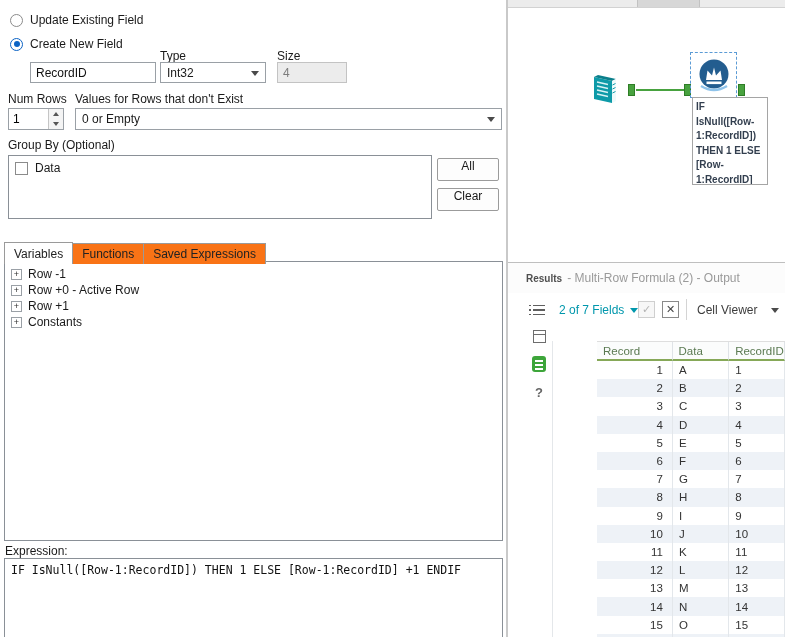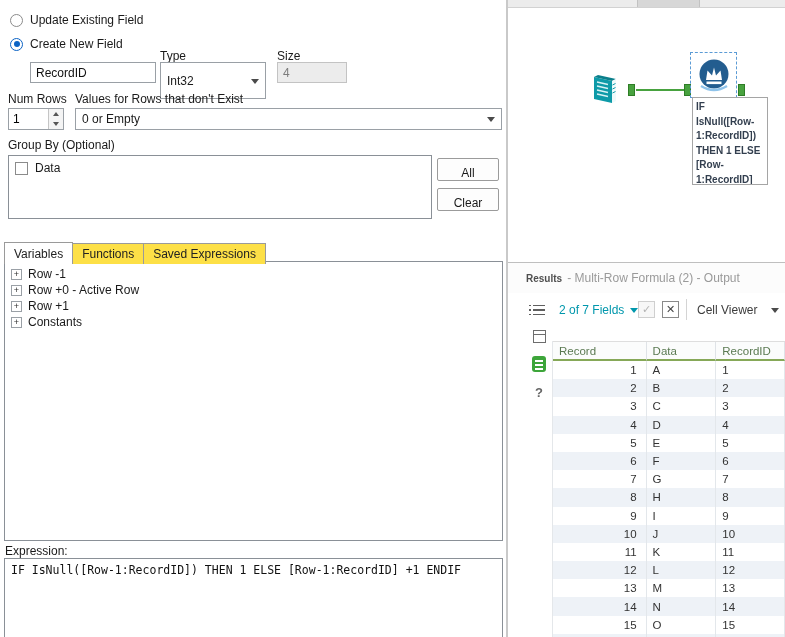--- a/index.html
+++ b/index.html
@@ -33,24 +33,24 @@
                display:flex; flex-direction:column; background:#f4f4f4; }
   .spin-up,.spin-down { flex:1; display:flex; align-items:center; justify-content:center; }
   .tri-up-s { width:0; height:0; border-left:3px solid transparent; border-right:3px solid transparent; border-bottom:4px solid #555; }
   .tri-down-s { width:0; height:0; border-left:3px solid transparent; border-right:3px solid transparent; border-top:4px solid #555; }
 
   .listbox { position:absolute; border:1px solid #8a9097; background:#fff; }
   .check-row { display:flex; align-items:center; gap:7px; padding:5px 0 0 6px; }
   .checkbox { width:13px; height:13px; border:1px solid #8b8b8b; background:#fff; flex:none; }
 
   .btn { position:absolute; border:1px solid #9b9b9b; background:#fdfdfd; border-radius:2px;
-         display:flex; align-items:flex-end; justify-content:center; font-size:12px; cursor:default; }
+         display:flex; align-items:flex-start; justify-content:center; font-size:12px; cursor:default; }
 
   .tabbar { position:absolute; left:4px; top:242px; display:flex; align-items:flex-end; z-index:2;text-align:center; }
-  .tab { border:1px solid #9a9a9a; border-bottom:none; background:#fde047; padding:3px 9px; color:#222; cursor:default; }
+  .tab { border:1px solid #9a9a9a; border-bottom:none; background:#f97316; padding:3px 9px; color:#222; cursor:default; }
   .tab + .tab { margin-left:-1px; }
   .tab.active { background:#fff; padding-top:4px; position:relative; z-index:3; }
 
   .treepanel { position:absolute; left:4px; top:261px; width:499px; height:280px;
                border:1px solid #8a9097; background:#fff; overflow:hidden; padding-top:4px; }
   .tree-item { display:flex; align-items:center; gap:6px; height:16px; padding-left:6px; cursor:default; }
   .expand-box { width:11px; height:11px; border:1px solid #9aa0a6; background:#fff;
                 font-size:9px; line-height:9px; text-align:center; color:#333; flex:none; }
 
   .expr-label { position:absolute; left:5px; top:544px; }
@@ -94,21 +94,21 @@
                align-items:center; gap:6px; cursor:default; }
   .fields-dd .tri-down { border-top-color:#0097ac; }
   .tb-icon { position:absolute; top:38px; width:17px; height:17px; display:flex; align-items:center;
              justify-content:center; font-size:11px; cursor:default; }
   .check-ic { color:#b3b3b3; border:1px solid #cfcfcf; background:#f7f7f7; }
   .x-ic { color:#444; border:1px solid #8a8a8a; background:#fff; }
   .tb-sep { position:absolute; left:178px; top:36px; width:1px; height:21px; background:#d4d4d4; }
   .cellviewer { position:absolute; left:189px; top:40px; color:#3c3c3c; font-size:12px; display:flex;
                 align-items:center; gap:14px; cursor:default; }
 
-  .rtable { position:absolute; left:44px; top:78px; width:233px; border-left:1px solid #e4e7ea; }
+  .rtable { position:absolute; left:44px; top:78px; width:233px; border-left:1px solid #e4e7ea;padding-left:44px; }
   .rtable-header { display:flex; height:20px; border-top:1px solid #dedede; background:#fbfcfc; }
   .hc { border-bottom:2px solid #86a858; border-right:1px solid #dfe3e7; color:#5b7a52;
         display:flex; align-items:center; padding-left:6px; font-size:11.5px; cursor:default; }
   .c-record { width:94px; }
   .c-data { width:70px; }
   .c-recordid { width:69px; }
   .rtable-body { height:277px; overflow:hidden; }
   .rrow { display:flex; height:18.2px; background:#fff; }
   .rtable-body .rrow:nth-of-type(even) { background:#eef2f7; }
   .rc { border-right:1px solid #e3e7eb; display:flex; align-items:center; font-size:11.5px; color:#333; }
@@ -133,21 +133,21 @@
   <div class="radio-row" style="left:10px; top:37px;">
     <span class="radio checked"></span>
     <span>Create New Field</span>
   </div>
 
   <div class="lbl" style="left:160px; top:49px;">Type</div>
   <div class="lbl" style="left:277px; top:49px;">Size</div>
 
   <input class="textbox" style="left: 30px; top: 62px; width: 126px; height: 21px;" value="RecordID">
 
-  <div class="dropdown" style="left:160px; top:62px; width:106px; height:37px;">
+  <div class="dropdown" style="left:160px; top:62px; width:106px; height:21px;">
     <span>Int32</span>
     <span class="tri-down dd-arrow"></span>
   </div>
 
   <input class="textbox disabled" style="left: 277px; top: 62px; width: 70px; height: 21px;" disabled="" value="4">
 
   <div class="lbl" style="left:8px; top:92px;">Num Rows</div>
   <div class="lbl" style="left:75px; top:92px;">Values for Rows that don't Exist</div>
 
   <div class="spinner" style="left:8px; top:108px; width:56px; height:22px;">

